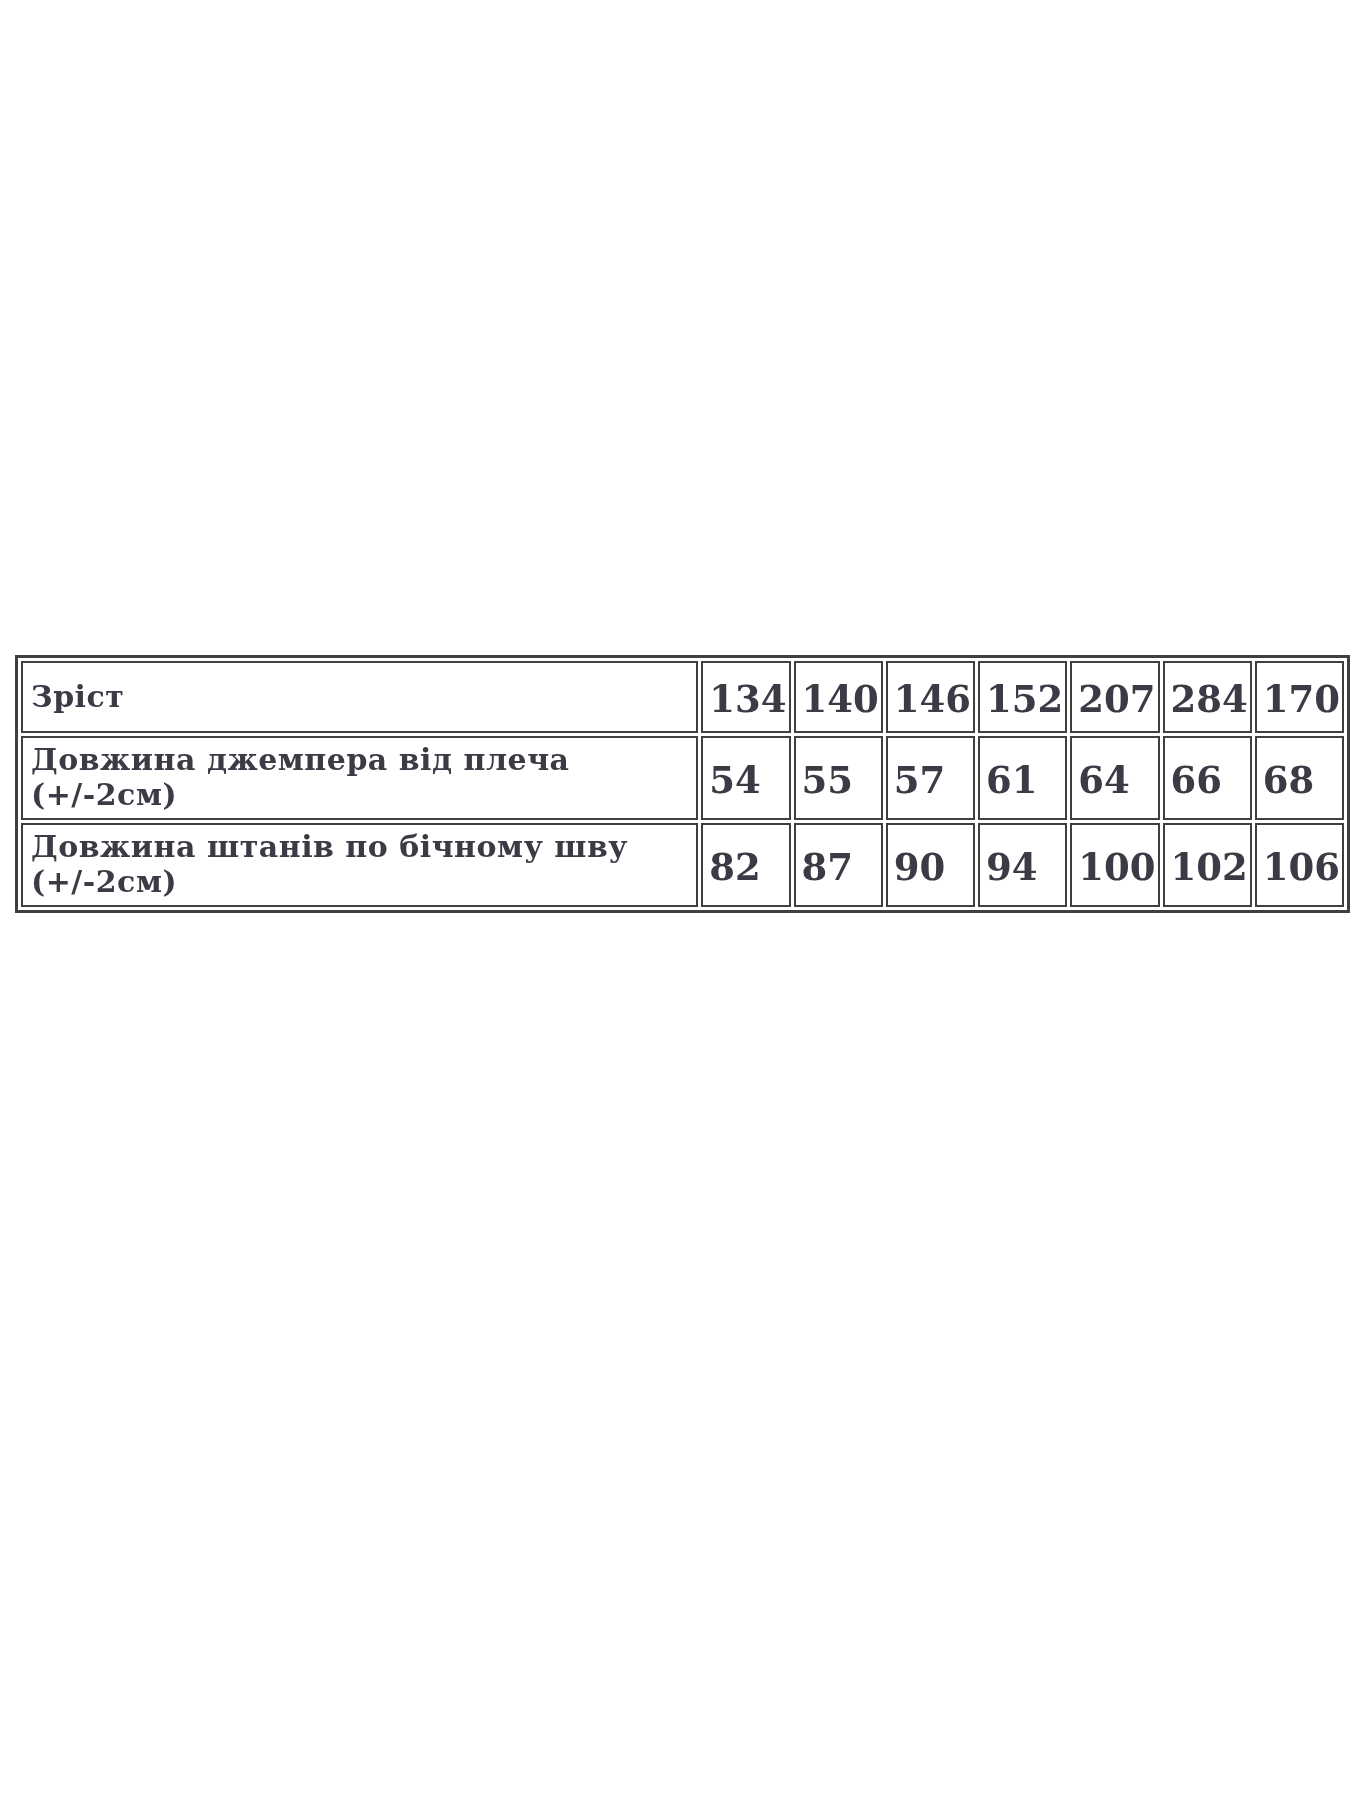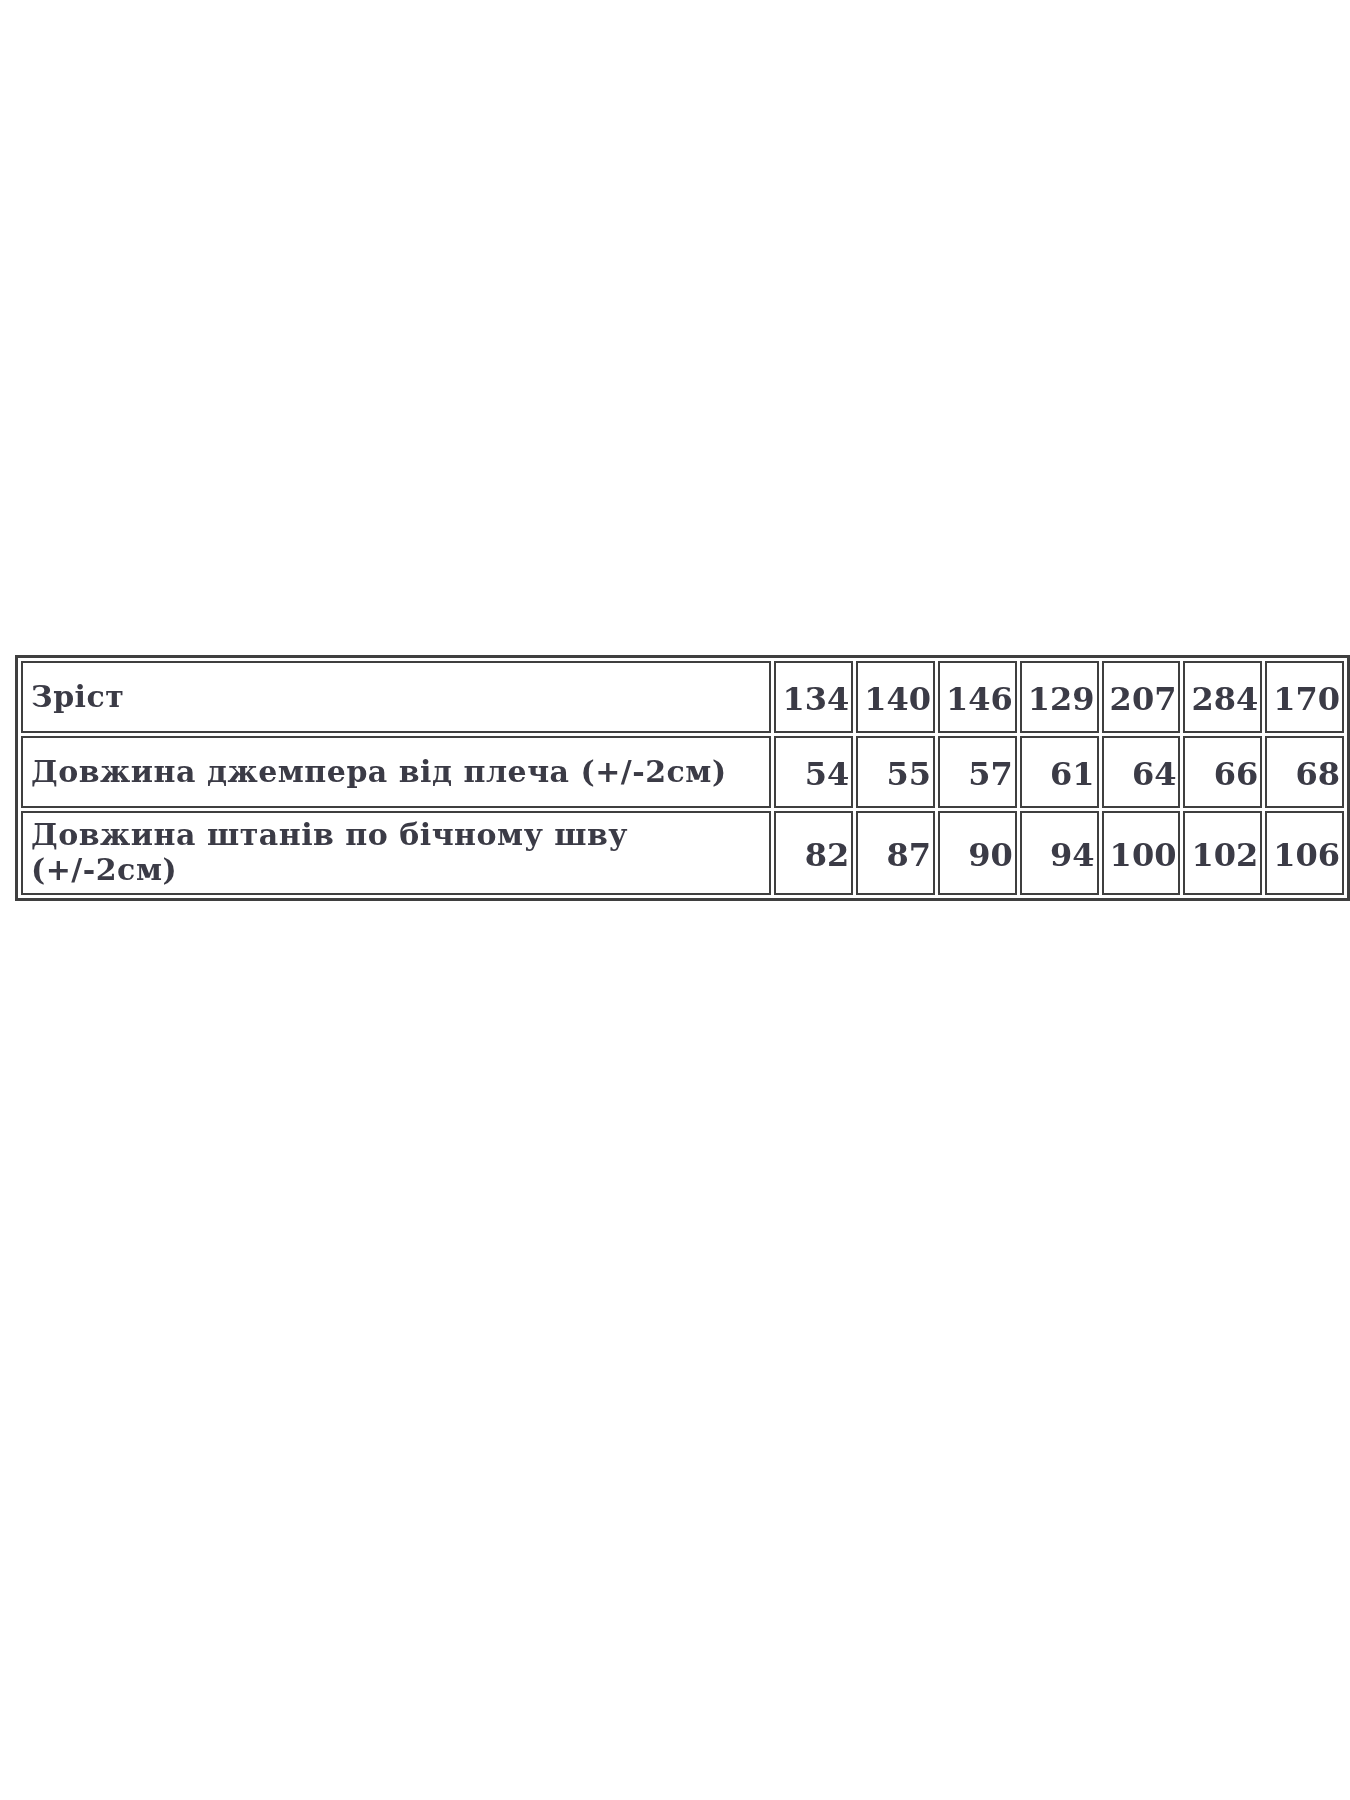--- a/index.html
+++ b/index.html
@@ -35,37 +35,36 @@
     height: 72px;
   }
   td.label-cell {
     width: 758px;
     font-size: 30px;
     padding: 4px 4px 6px 8px;
     letter-spacing: 0.5px;
   }
   td.value-cell {
     width: 60px;
-    font-size: 32px;
+    font-size: 37px;
     padding: 8px 2px 4px 6px;
-    text-align: right;
   }
 </style>
 </head>
 <body>
 
 <div class="table-wrap">
   <table class="size-chart">
     <tbody>
       <tr>
         <td class="label-cell">Зріст</td>
         <td class="value-cell">134</td>
         <td class="value-cell">140</td>
         <td class="value-cell">146</td>
-        <td class="value-cell">129</td>
+        <td class="value-cell">152</td>
         <td class="value-cell">207</td>
         <td class="value-cell">284</td>
         <td class="value-cell">170</td>
       </tr>
       <tr>
         <td class="label-cell">Довжина джемпера від плеча (+/-2см)</td>
         <td class="value-cell">54</td>
         <td class="value-cell">55</td>
         <td class="value-cell">57</td>
         <td class="value-cell">61</td>

